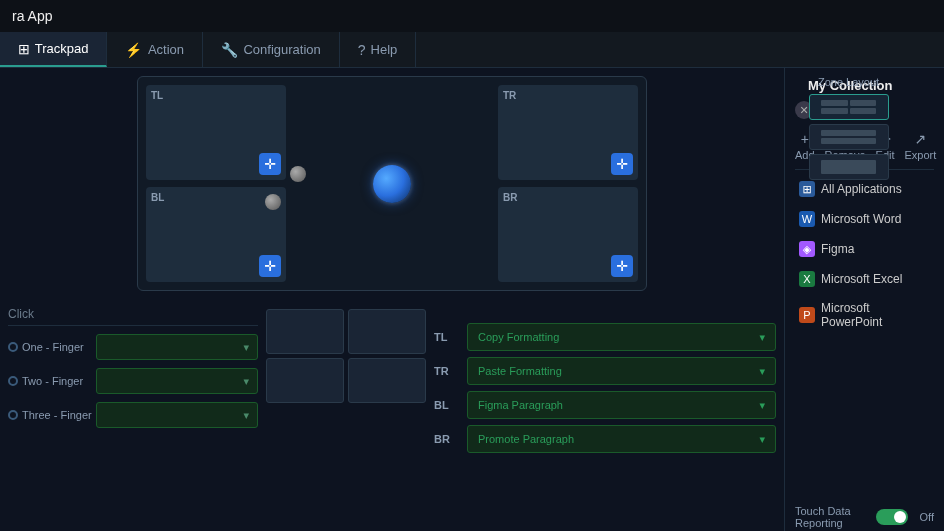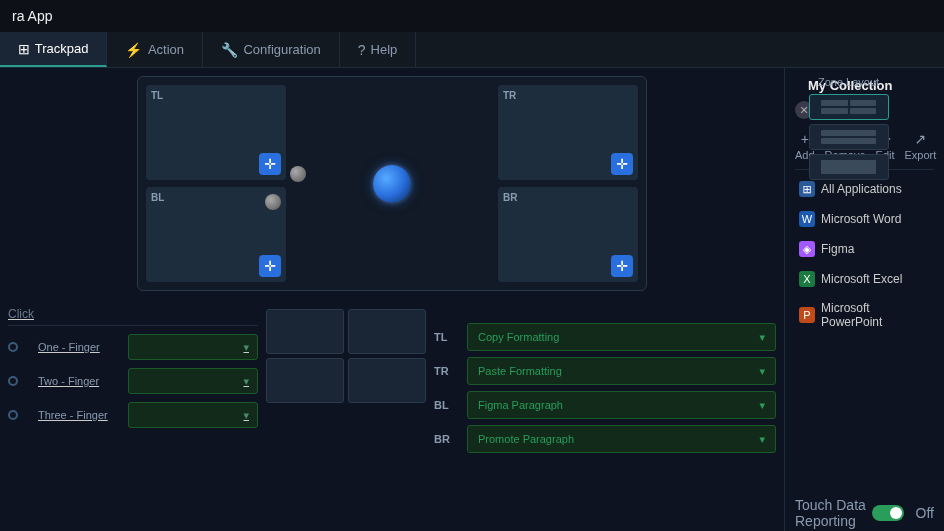--- a/index.html
+++ b/index.html
@@ -193,33 +193,32 @@
       display: flex;
       gap: 8px;
       margin-top: 8px;
       flex: 1;
     }
 
     
     .click-section {
       width: 250px;
       background: #0d1320;
-      text-decoration: underline;
     }
     .section-title {
       font-size: 12px;
       color: #6a7a8a;
       margin-bottom: 8px;
       padding: 4px 0;
       border-bottom: 1px solid #1e2d3d;
     }
     .click-row {
       display: flex;
       align-items: center;
-      gap: 20px;
+      gap: 4px;
       margin-bottom: 8px;
     }
     .radio-dot {
       width: 10px;
       height: 10px;
       border-radius: 50%;
       border: 2px solid #3a5a7a;
       flex-shrink: 0;
       background: #0d1320;
     }
@@ -367,21 +366,21 @@
     .app-icon.word { background: #1a5ab0; color: white; }
     .app-icon.figma { background: #a259ff; color: white; }
     .app-icon.excel { background: #1a7a40; color: white; }
     .app-icon.powerpoint { background: #c04a1a; color: white; }
 
     
     .touch-data-row {
       display: flex;
       align-items: center;
       justify-content: space-between;
-      font-size: 14px;
+      font-size: 11px;
       color: #8a9bb0;
     }
     .toggle-switch {
       width: 32px;
       height: 16px;
       background: #2a9d5a;
       border-radius: 8px;
       position: relative;
       cursor: pointer;
     }

